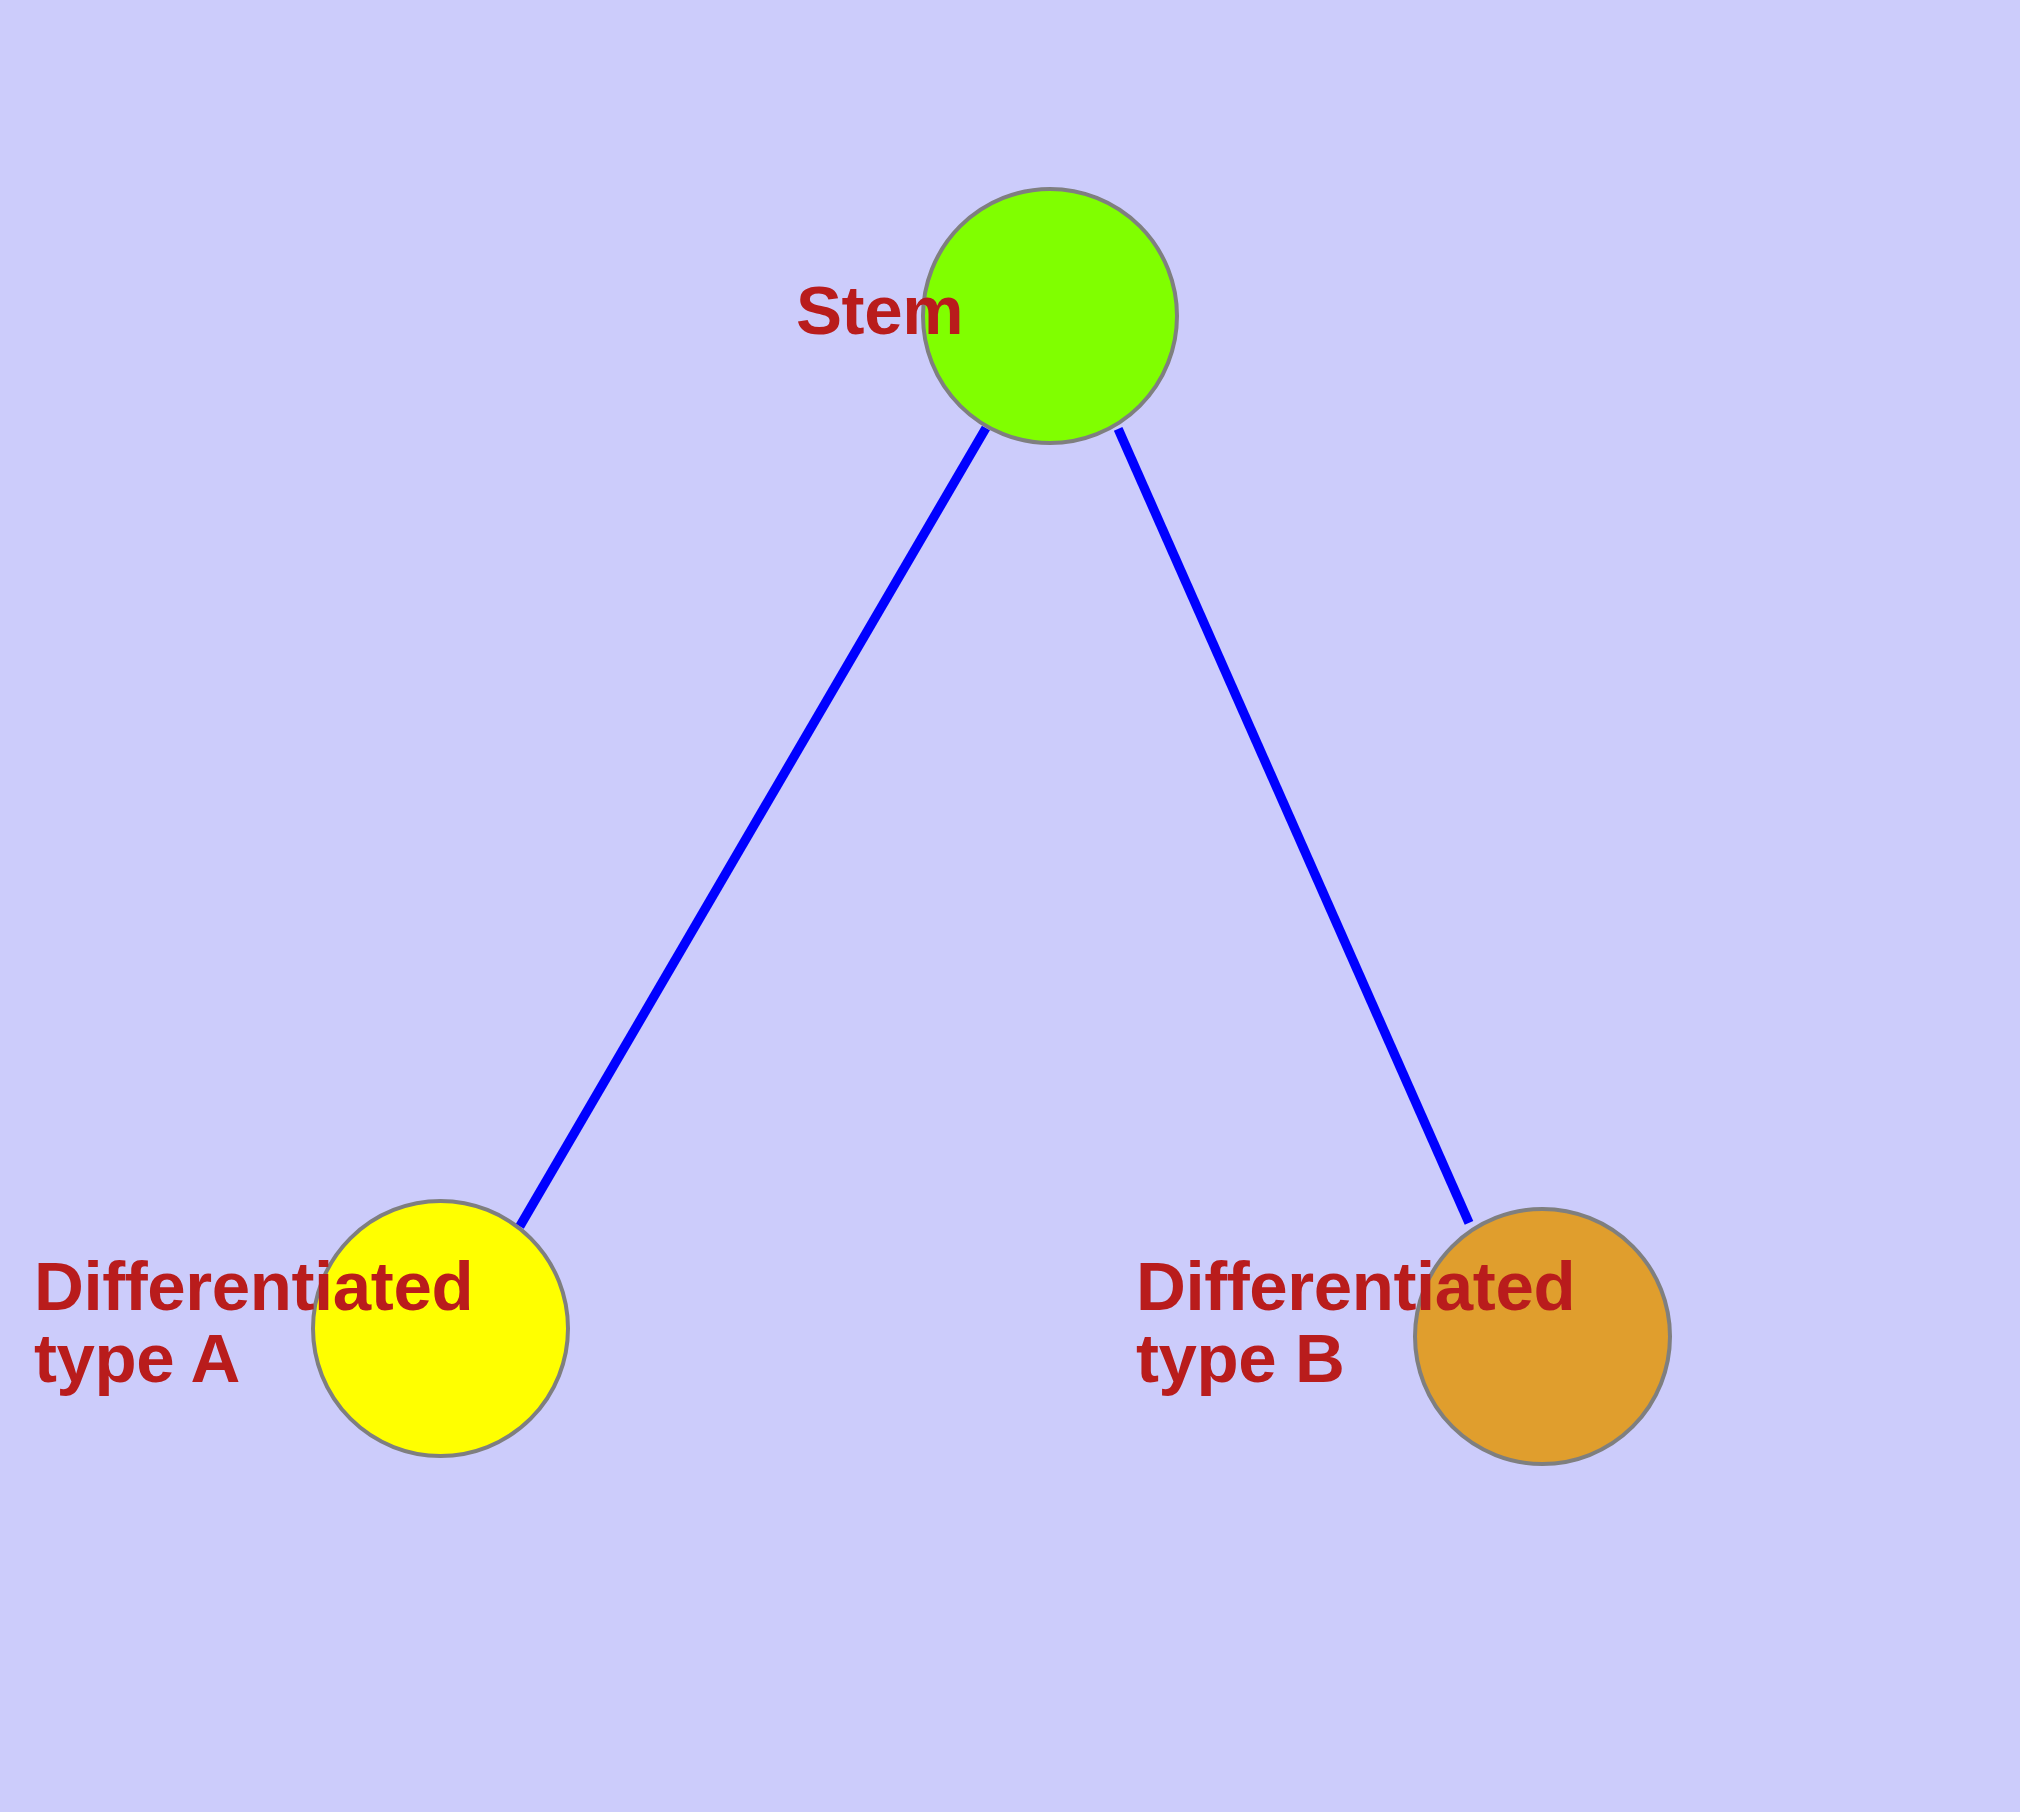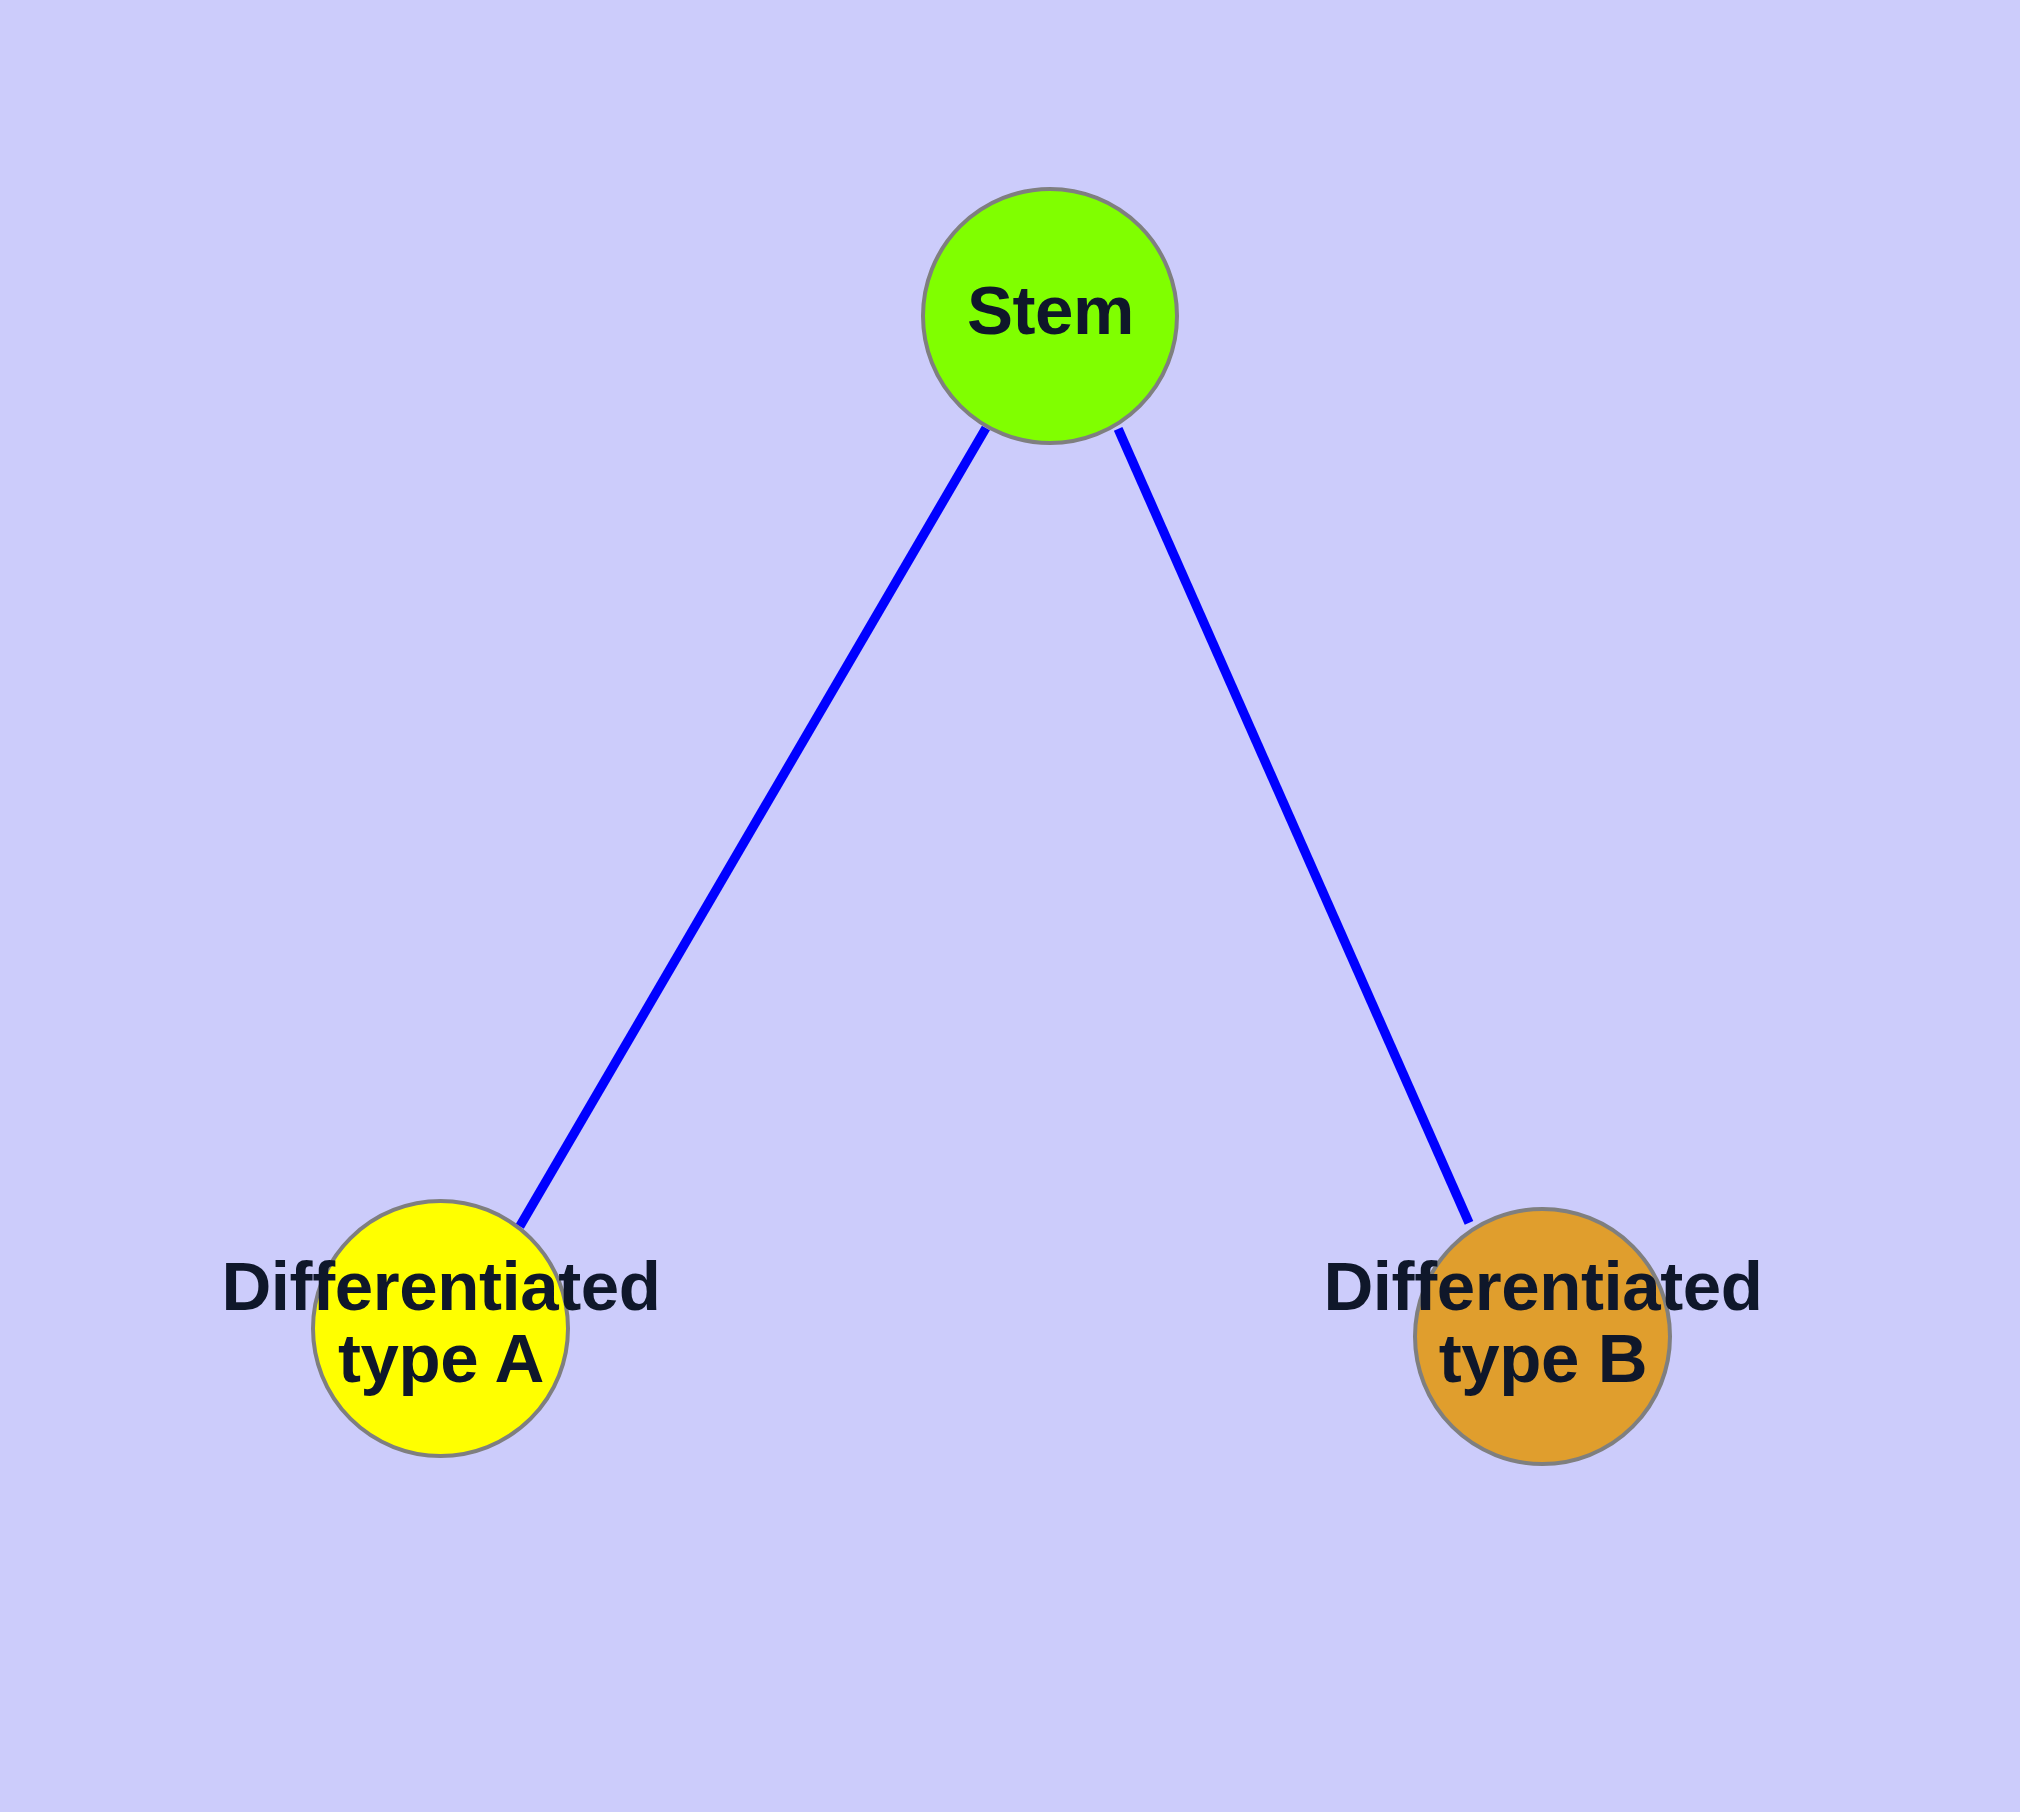--- a/index.html
+++ b/index.html
@@ -34,23 +34,22 @@
     height: 0;
   }
   .node-circle {
     position: absolute;
     border-radius: 50%;
     box-sizing: border-box;
     border: 4.2px solid #7f7f7f;
   }
   .node-label {
     position: absolute;
-    color: #0f172a;
+    color: #b91c1c;
     font-weight: bold;
-    text-align: center;
     white-space: pre;
     line-height: 1.04;
     letter-spacing: -0.4px;
     pointer-events: none;
   }
   
   #node-stem { left: 1050px; top: 316px; }
   #node-stem .node-circle {
     left: -129px; top: -129px;
     width: 258px; height: 258px;

